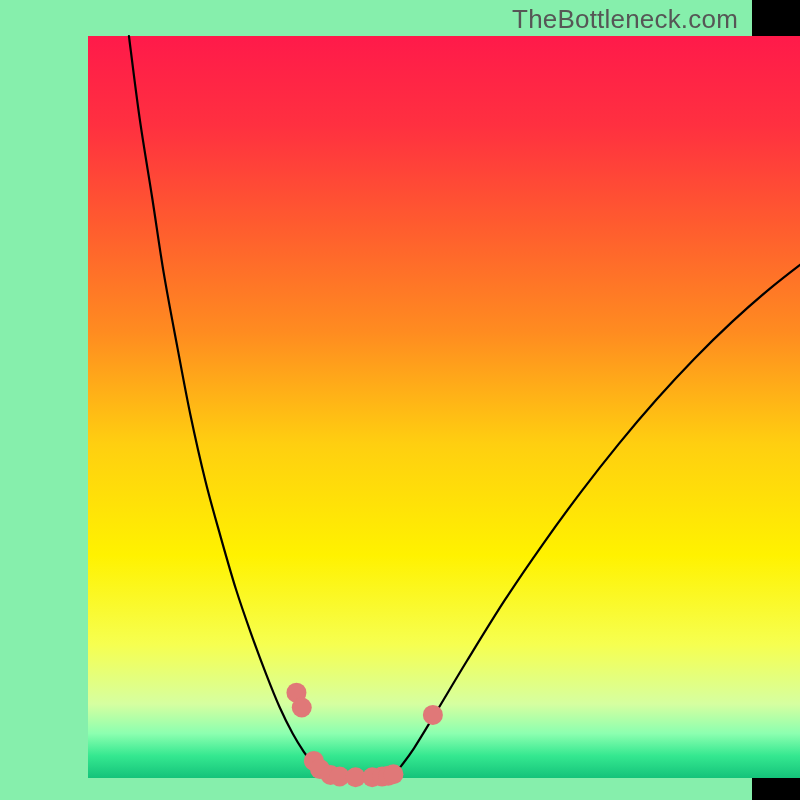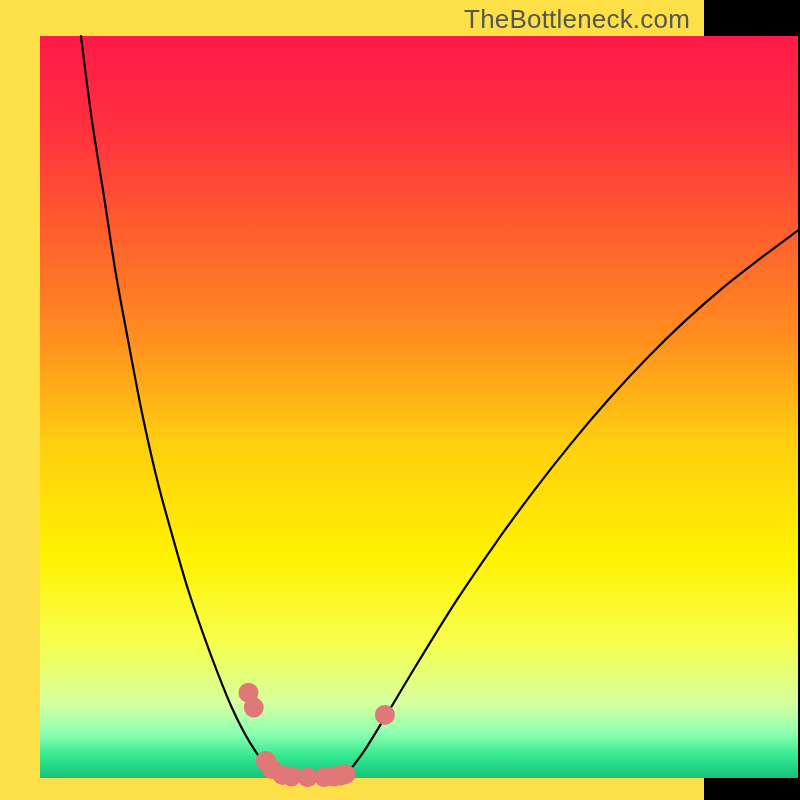--- a/index.html
+++ b/index.html
@@ -7,21 +7,22 @@
     padding: 0;
     width: 800px;
     height: 800px;
     background: #000;
     overflow: hidden;
   }
   .frame {
     position: relative;
     width: 704px;
     height: 800px;
-    background: #fde047;
+    background: #86efac;
+    padding-left: 48px;
   }
   .watermark {
     position: absolute;
     top: 4px;
     right: 14px;
     font-family: Arial, Helvetica, sans-serif;
     font-size: 26px;
     font-weight: 500;
     color: #565656;
     letter-spacing: 0.2px;

